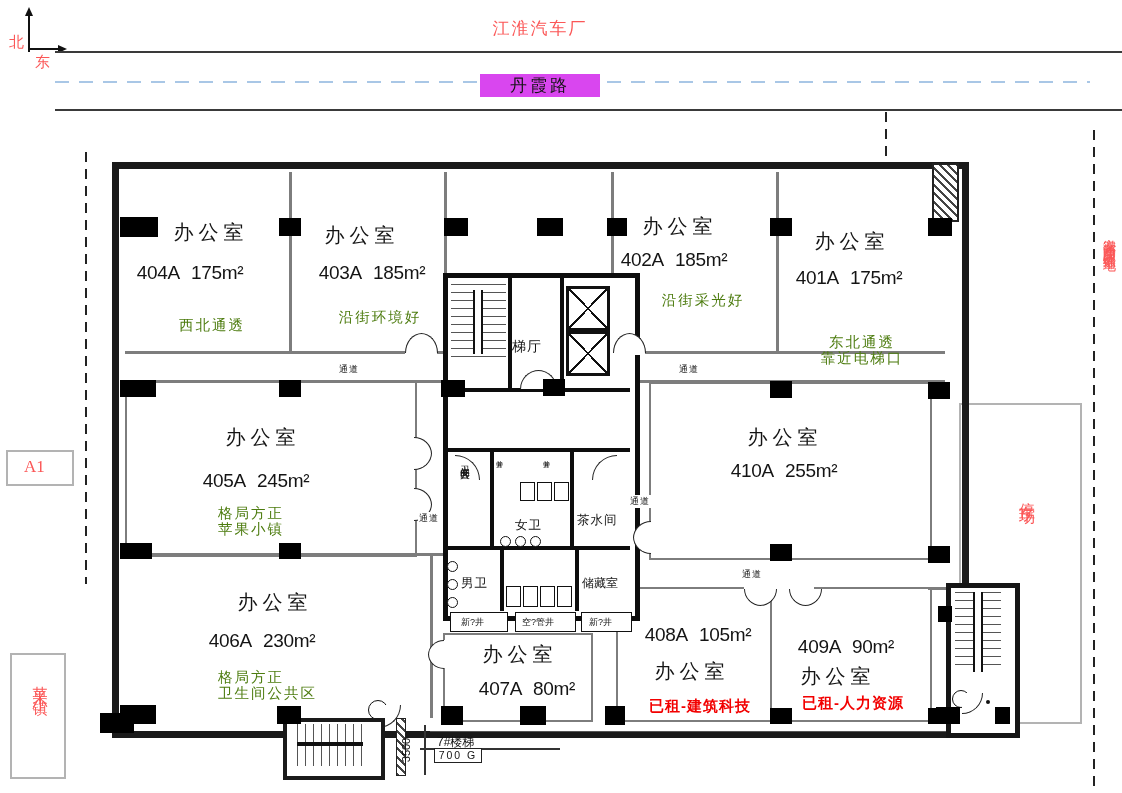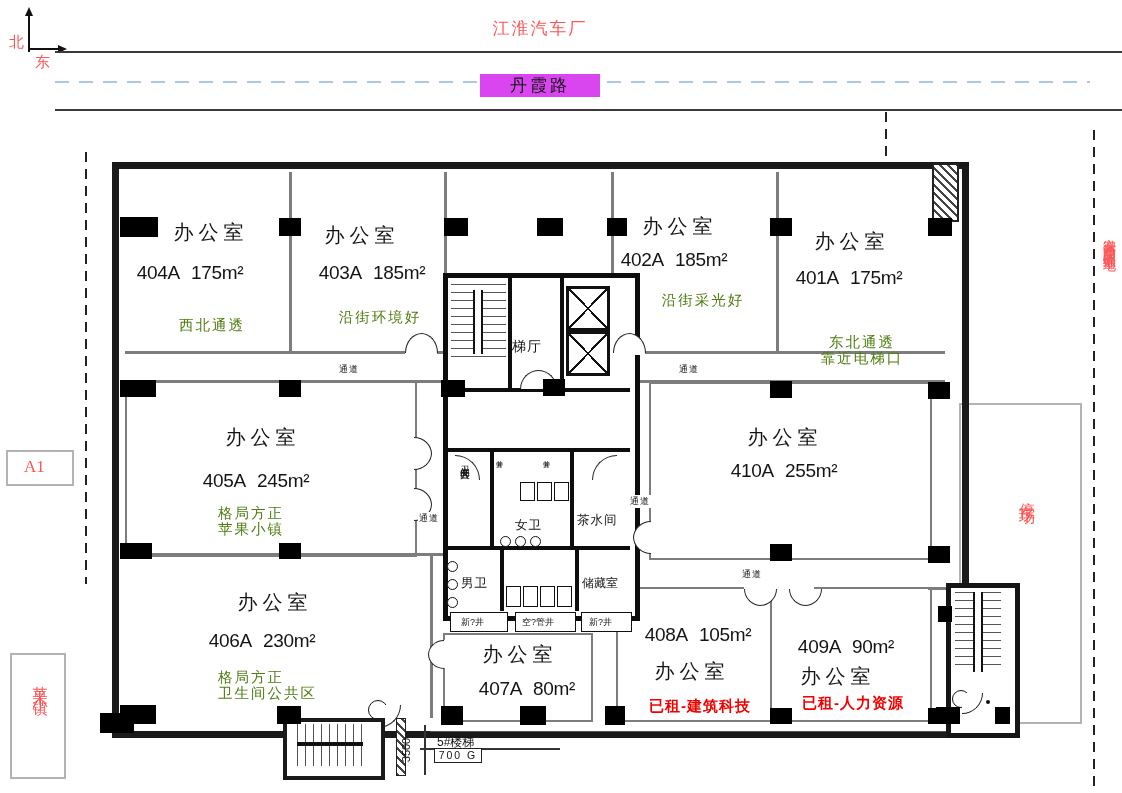--- a/index.html
+++ b/index.html
@@ -171,21 +171,21 @@
   <div class="dot" style="left:368px;top:700px;width:18px;height:18px"></div>
   <div class="q br" style="left:378px;top:705px;width:22px;height:22px"></div>
 
   <div class="abs" style="left:283px;top:718px;width:94px;height:54px;border:4px solid #1a1a1a;background:#fff"></div>
   <div class="abs treadsV" style="left:297px;top:724px;width:72px;height:42px"></div>
   <div class="abs" style="left:297px;top:742px;width:66px;height:4px;background:#111"></div>
   <div class="abs hatch" style="left:396px;top:718px;width:8px;height:56px;border:1px solid #222"></div>
   <div class="abs" style="left:420px;top:748px;width:140px;height:1.5px;background:#333"></div>
   <div class="abs" style="left:424px;top:725px;width:1.5px;height:50px;background:#333"></div>
   <div class="lbl" style="left:394px;top:744px;font-size:11px;transform:rotate(-90deg)">3500</div>
-  <div class="lbl" style="left:437px;top:734px;font-size:12px">5#楼梯</div>
+  <div class="lbl" style="left:437px;top:734px;font-size:12px">7#楼梯</div>
   <div class="lbl" style="left:434px;top:748px;width:46px;height:13px;border:1.5px solid #222;font-size:10.5px;text-align:center;letter-spacing:2px;background:#fff">700 G</div>
 
   <div class="abs" style="left:946px;top:583px;width:64px;height:145px;border:5px solid #151515;background:#fff"></div>
   <div class="abs treadsH" style="left:955px;top:592px;width:46px;height:80px"></div>
   <div class="abs" style="left:973px;top:592px;width:6px;height:80px;border-left:2.5px solid #111;border-right:2.5px solid #111;background:#fff"></div>
   <div class="dot" style="left:952px;top:690px;width:16px;height:16px"></div>
   <div class="q br" style="left:962px;top:693px;width:20px;height:20px"></div>
   <div class="abs" style="left:986px;top:700px;width:4px;height:4px;background:#111;border-radius:50%"></div>
 
   <div class="lbl t-corr" style="left:338px;top:363px">通道</div>

